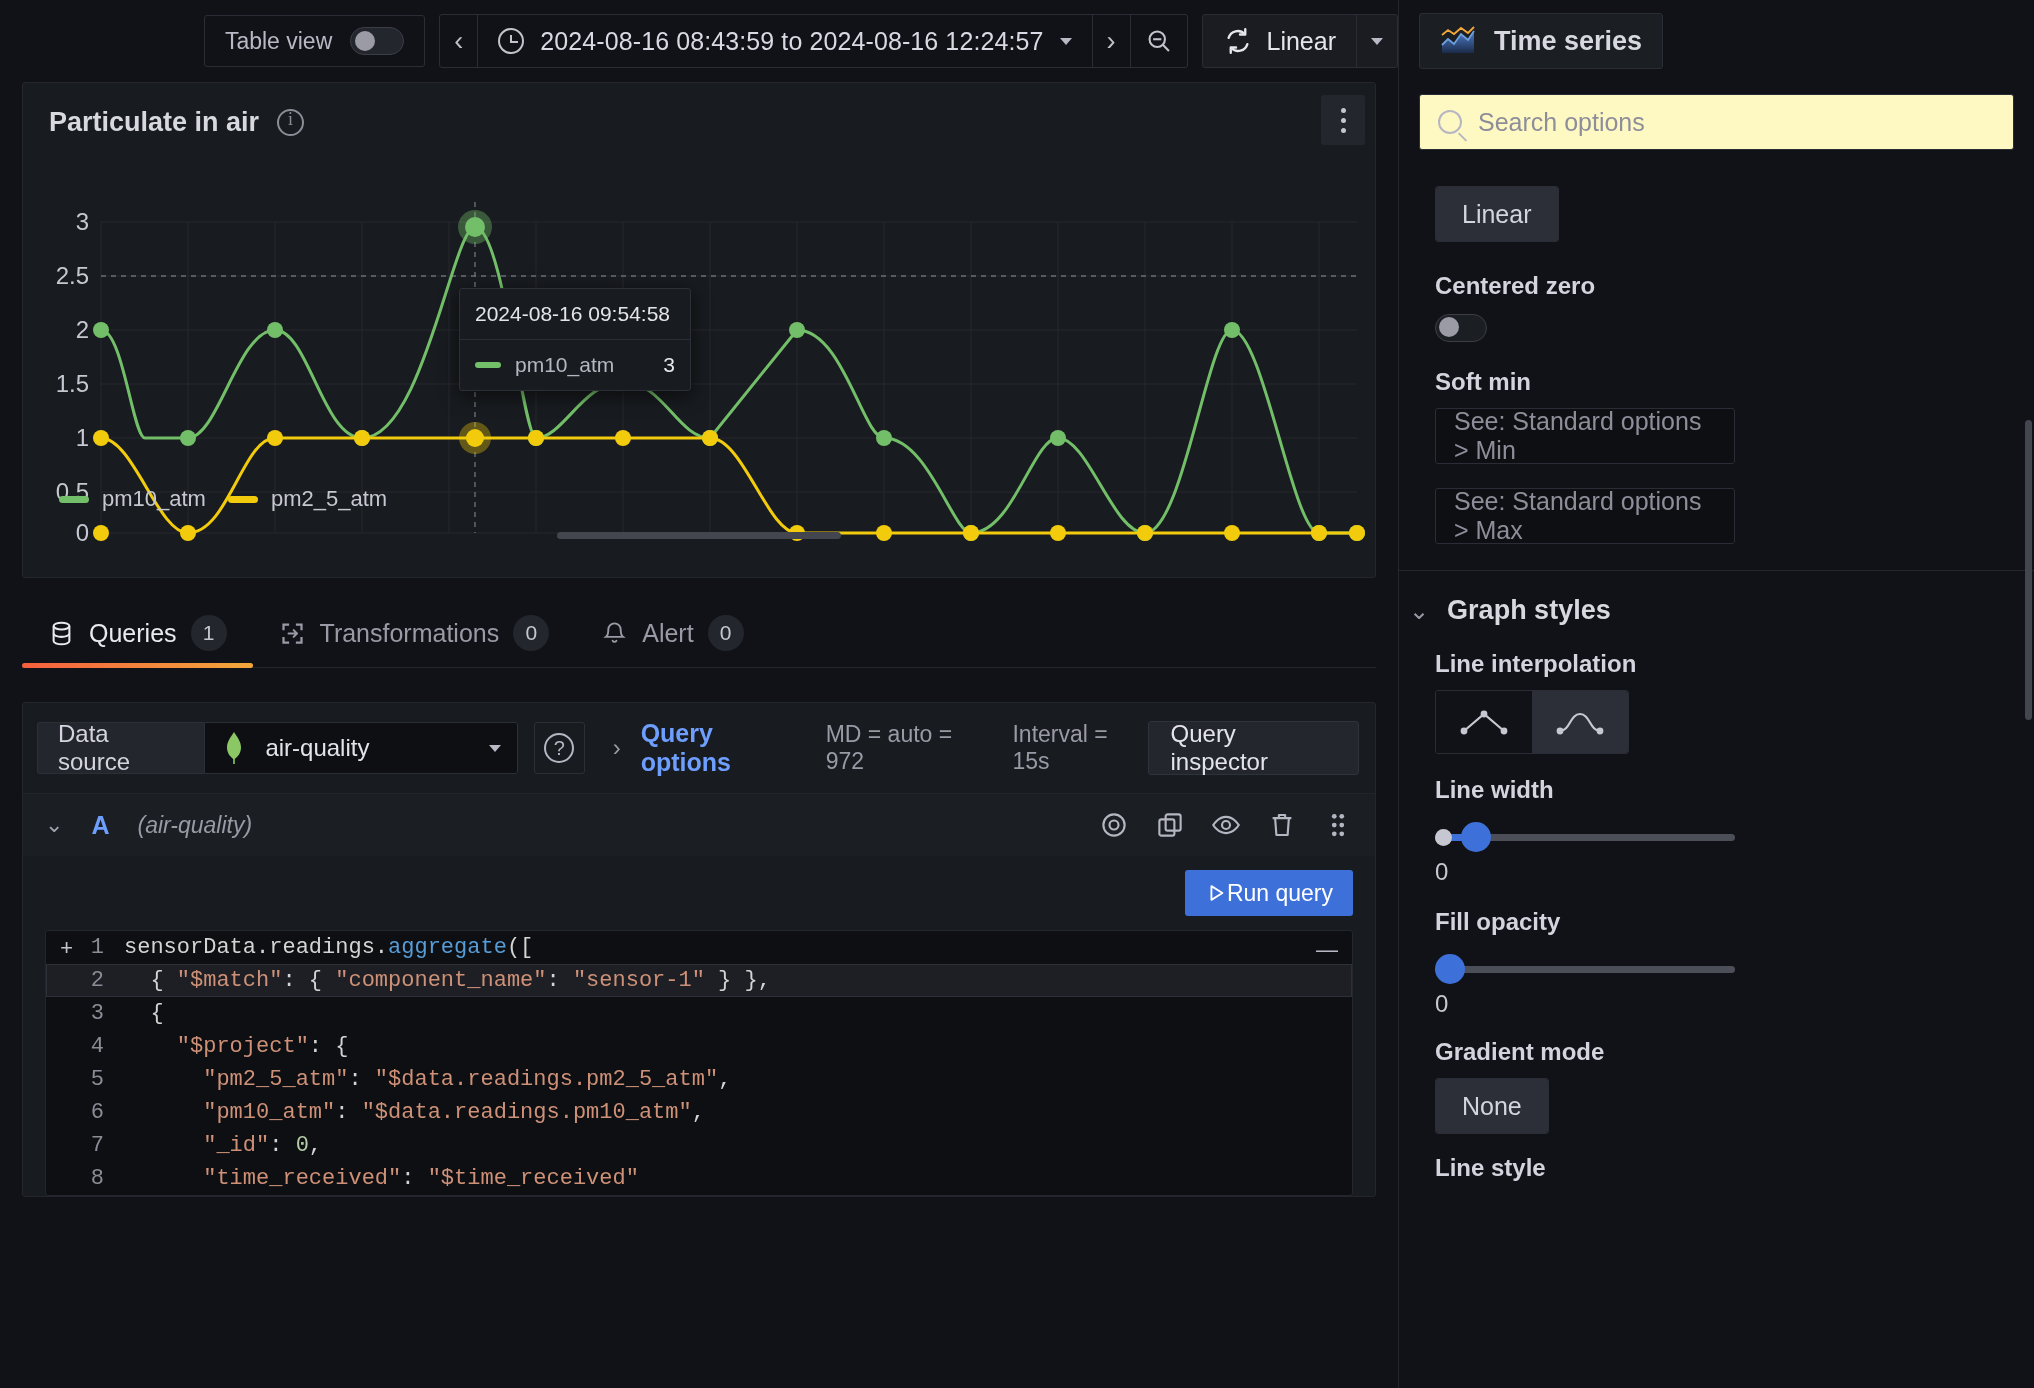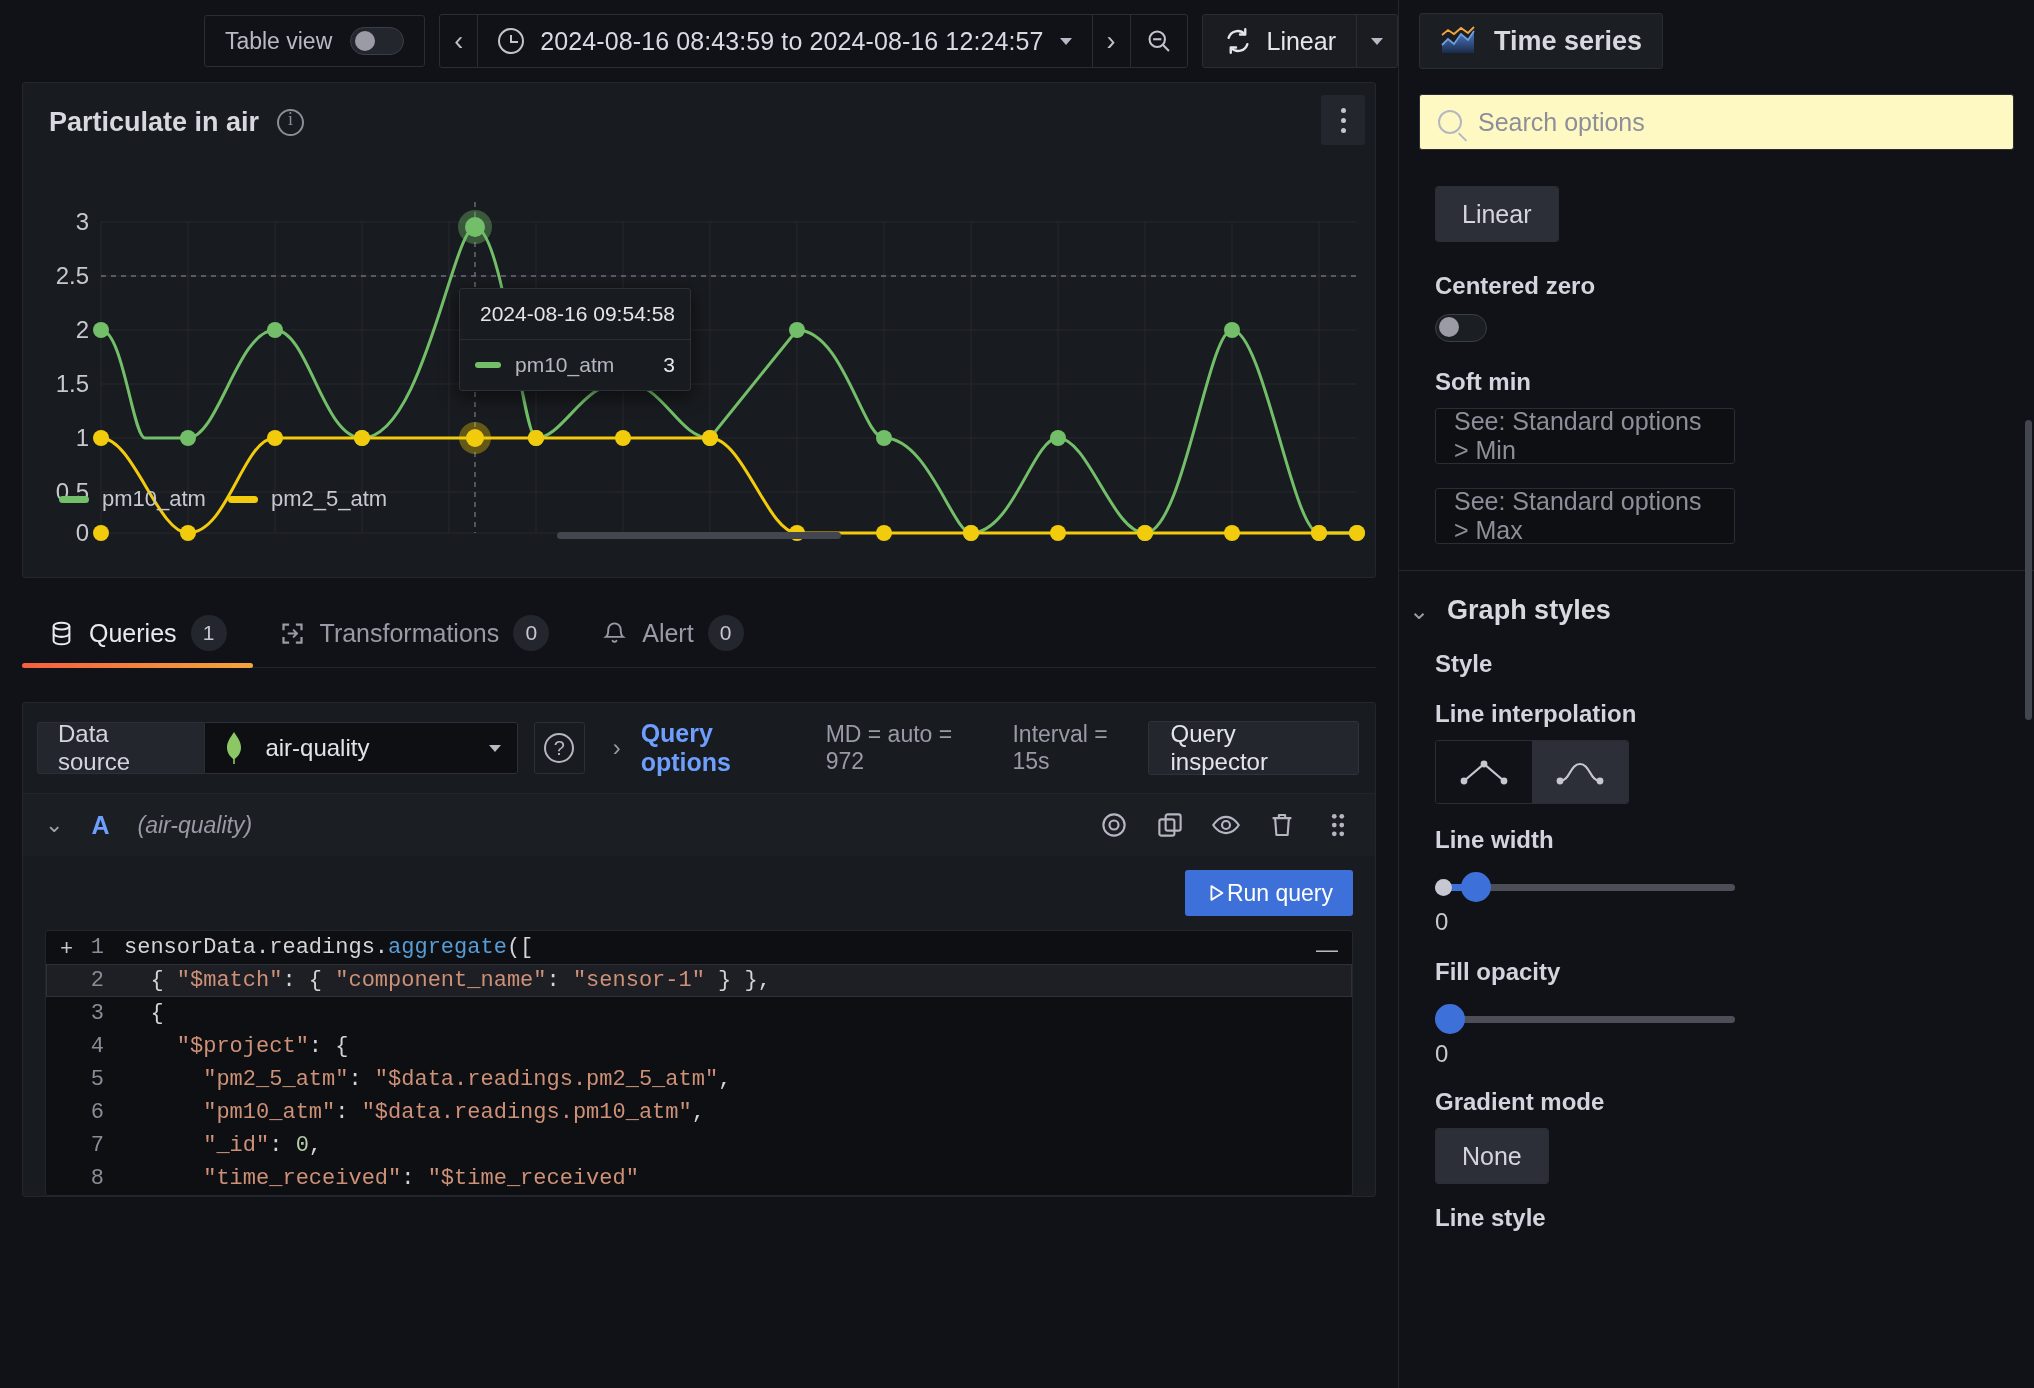--- a/index.html
+++ b/index.html
@@ -70,21 +70,21 @@
   .legend-item { display: flex; align-items: center; gap: 13px; }
   .legend-dash { width: 30px; height: 7px; border-radius: 4px; display:block; }
   .legend-label { font-size: 22px; color: #c7c7d1; }
 
   .hscroll { position: absolute; left: 50%; transform: translateX(-50%); bottom: 3px;
              width: 284px; height: 7px; border-radius: 4px; background: #44464f; }
 
   
   .tooltip { position: absolute; background: #181b1f; border: 1px solid #2d3036; border-radius: 3px;
              box-shadow: 0 5px 18px rgba(0,0,0,.55); width: 232px; }
-  .tt-head { padding: 13px 15px; font-size: 21px; color: #e4e4ec; border-bottom: 1px solid #2a2d34; white-space: nowrap; text-align: right; }
+  .tt-head { padding: 13px 15px; font-size: 21px; color: #e4e4ec; border-bottom: 1px solid #2a2d34; white-space: nowrap; }
   .tt-row { display: flex; align-items: center; padding: 13px 15px; gap: 14px; }
   .tt-dash { width: 26px; height: 6px; border-radius: 3px; }
   .tt-name { font-size: 21px; color: #b6b6c2; flex: 1; }
   .tt-val { font-size: 21px; color: #e8e8f0; }
 
   
   .tabs { display: flex; align-items: flex-end; gap: 0; margin: 30px 22px 0 22px;
           border-bottom: 1px solid #24262e; height: 60px; }
   .tab { display: flex; align-items: center; gap: 14px; padding: 0 26px 16px 26px; position: relative; }
   .tab .t-label { font-size: 25px; color: #9a9aa6; }
@@ -565,21 +565,20 @@
     </div>
 
     <div class="divider" style="margin:26px 0 0 0;"></div>
 
     <div style="margin:24px 0 0 10px;" class="sect-head">
       <span style="color:#9a9aa6; font-size:24px;">⌄</span>
       <span class="sect-title">Graph styles</span>
     </div>
 
     <div style="margin:24px 0 0 36px;">
-      <div class="opt-label">Style</div>
     </div>
 
     <div style="margin:22px 0 0 36px;">
       <div class="opt-label">Line interpolation</div>
       <div class="interp-box" style="margin-top:12px;">
         <div class="interp-item">
           <svg width="54" height="34" viewBox="0 0 54 34">
             <polyline points="7,26 27,9 47,26" fill="none" stroke="#c7c7d1" stroke-width="2.2"></polyline>
             <circle cx="7" cy="26" r="3.4" fill="#c7c7d1"></circle>
               <circle cx="27" cy="9" r="3.4" fill="#c7c7d1"></circle>

